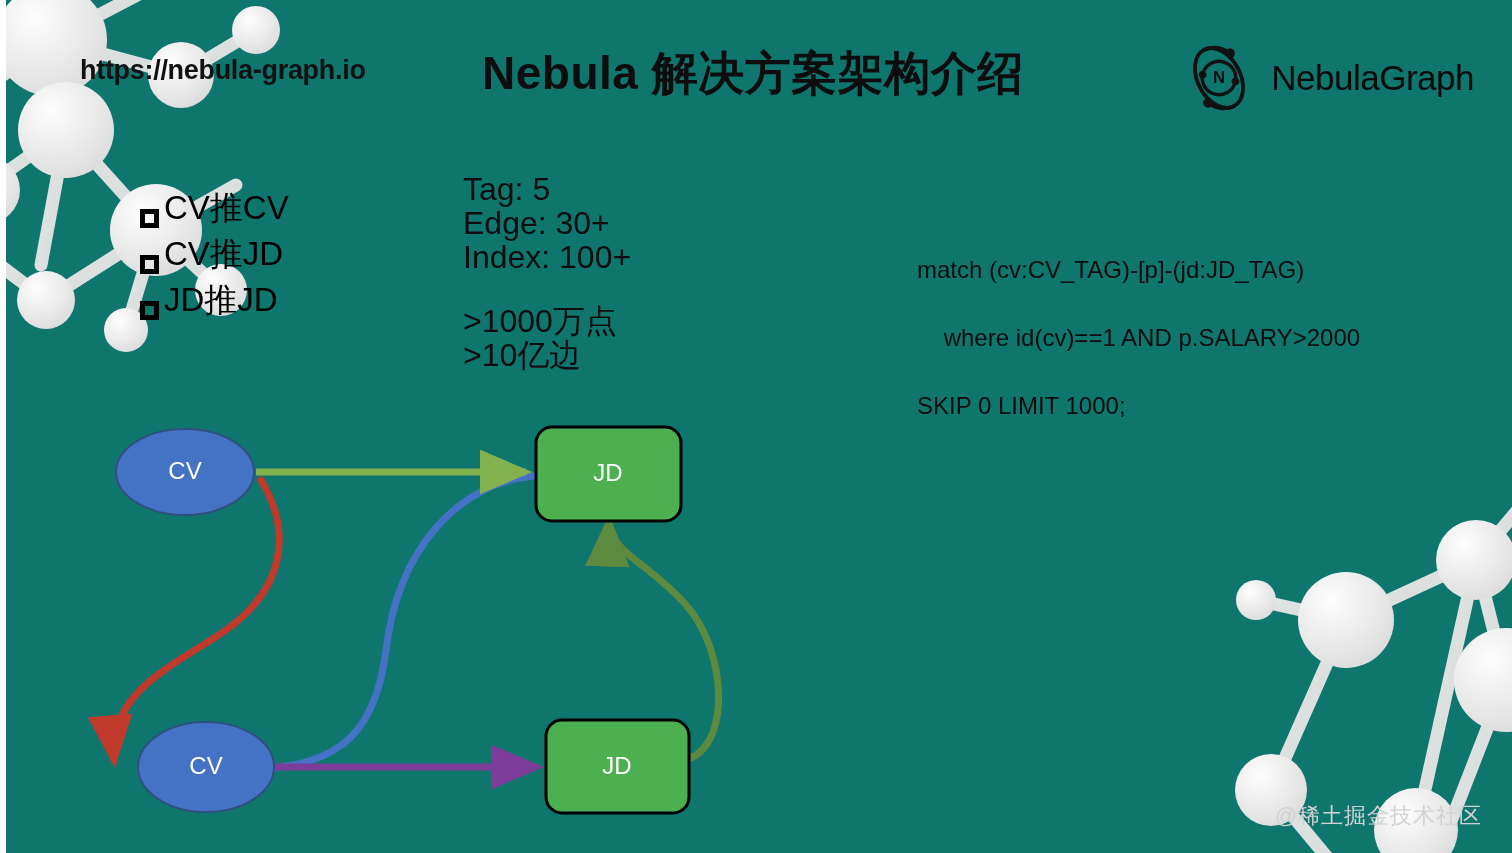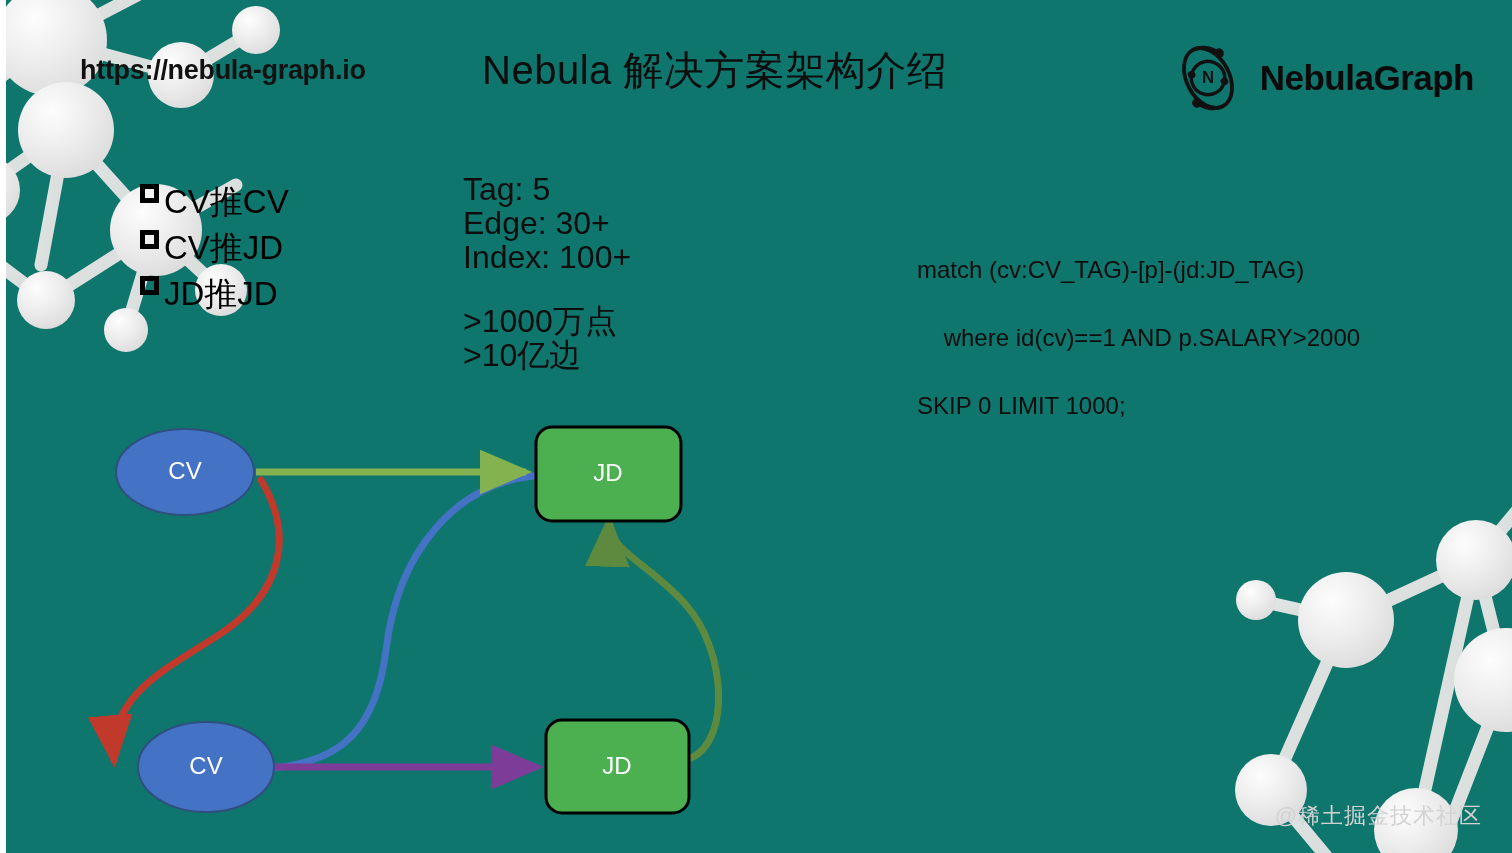--- a/index.html
+++ b/index.html
@@ -32,49 +32,49 @@
     font-size: 27px;
     font-weight: 700;
     letter-spacing: -0.3px;
     color: #111111;
     white-space: nowrap;
     z-index: 5;
   }
   .slide-title {
     position: absolute;
     left: 476px; top: 43px;
-    font-size: 40px;
-    font-weight: 400;
+    font-size: 46px;
+    font-weight: 700;
     color: #0d0d0d;
     white-space: nowrap;
     letter-spacing: 0.5px;
     z-index: 5;
   }
   .brand {
     position: absolute;
     right: 44px; top: 40px;
     display: flex; align-items: center; gap: 14px;
     z-index: 5;
   }
   .brand-mark { width: 76px; height: 76px; display: block; }
   .brand-text {
     font-size: 35px;
-    font-weight: 700;
+    font-weight: 400;
     letter-spacing: -0.5px;
     color: #0a0a0a;
     white-space: nowrap;
   }
   
   .bullet-list {
     position: absolute;
     left: 134px; top: 182px;
     z-index: 5;
   }
   .bullet-row {
-    display: flex; align-items: flex-start;
+    display: flex; align-items: flex-end;
     gap: 5px;
     height: 46px;
   }
   .bullet-marker {
     width: 19px; height: 19px;
     border: 5px solid #000000;
     box-sizing: border-box;
     flex: 0 0 auto;
     margin-top: 2px;
   }

